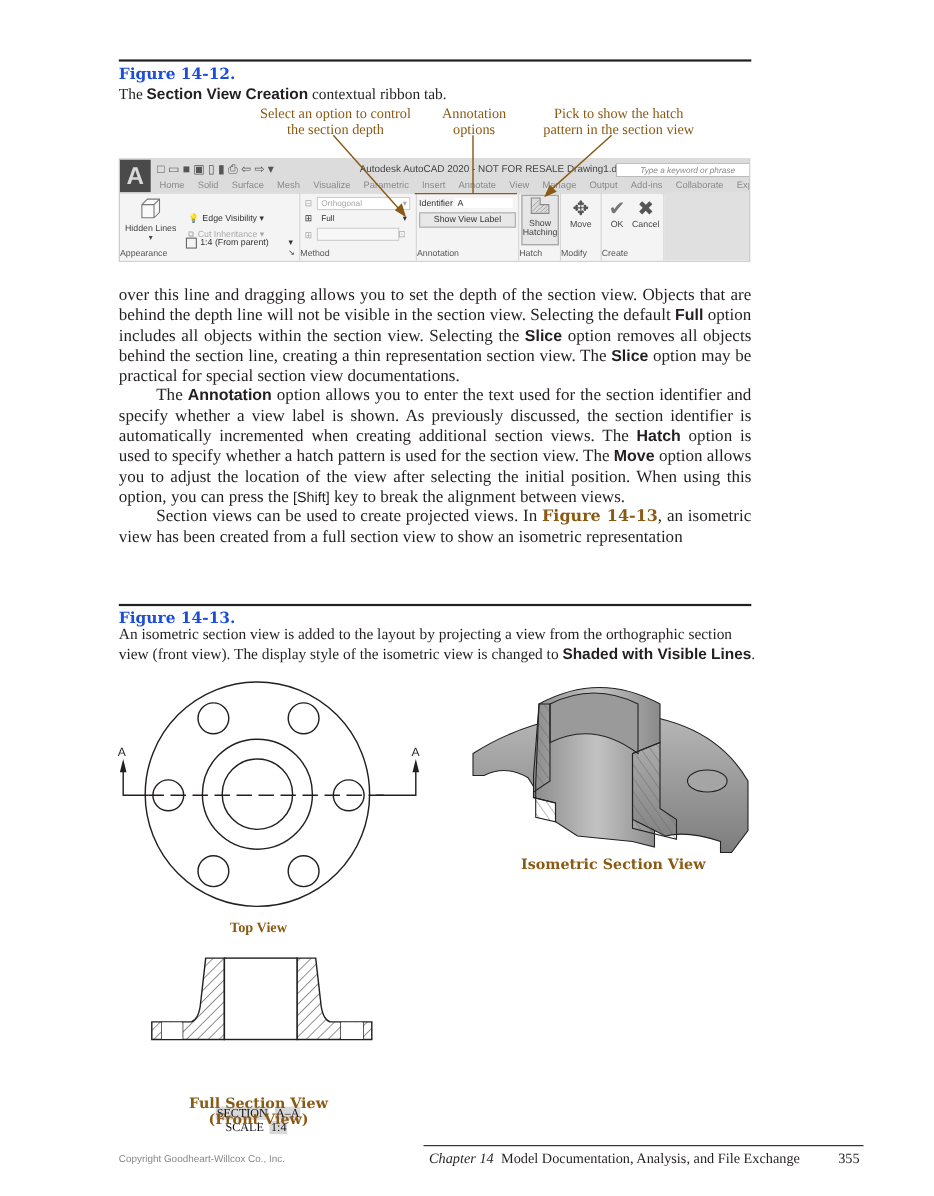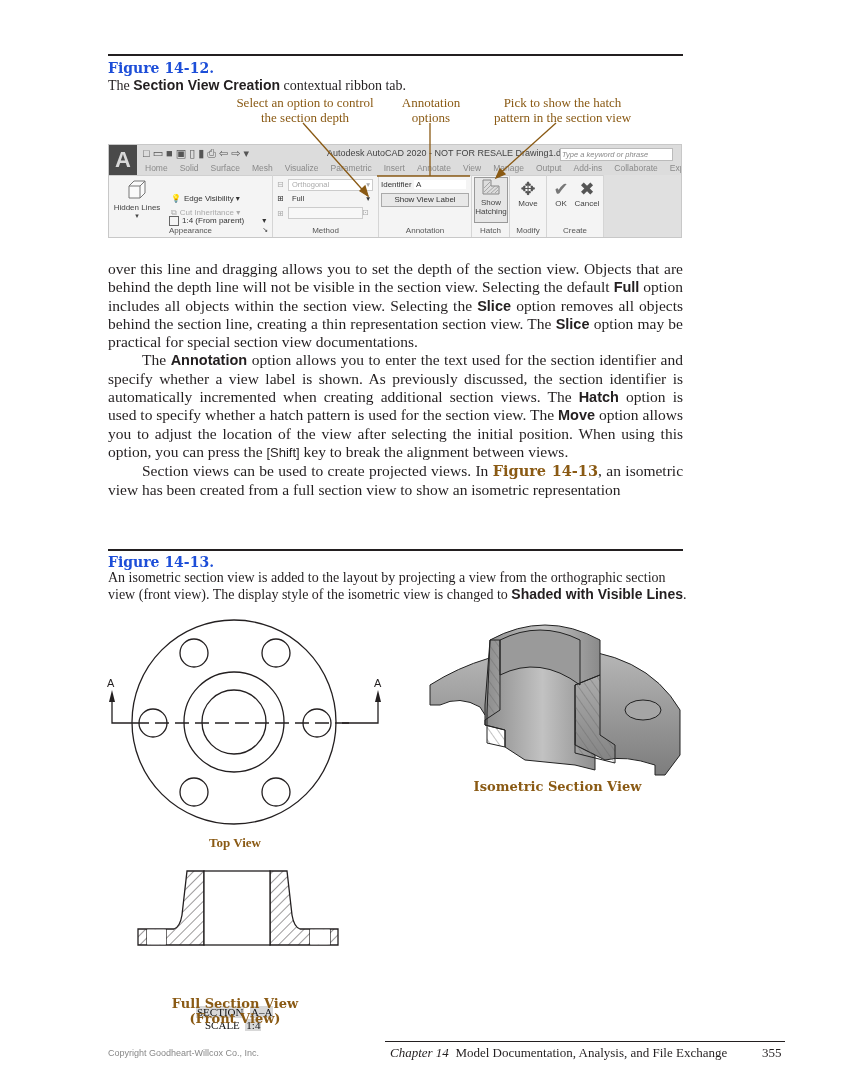--- a/index.html
+++ b/index.html
@@ -16,26 +16,26 @@
   .fig-ref { color:#8a5a14; font-weight:bold; font-family:"DejaVu Serif","Liberation Serif",serif; font-size:14.5px; }
   .kbd { font-family:"Liberation Sans","DejaVu Sans",sans-serif; font-size:13px; }
   .bold-sans { font-family:"Liberation Sans","DejaVu Sans",sans-serif; font-weight:bold; font-size:14.5px; }
 
   
   .ribbon { position:absolute; left:108px; top:144px; width:572px; height:92px; background:#f0f0f0; border:1px solid #c8c8c8; font-family:"Liberation Sans","DejaVu Sans",sans-serif; overflow:hidden; }
   .rb-topbar { position:absolute; left:0; top:0; width:572px; height:30px; background:#dcdcdc; }
   .rb-logo { position:absolute; left:0; top:0; width:28px; height:30px; background:#4a4a4a; color:#d9d9d9; font-weight:bold; font-size:22px; line-height:30px; text-align:center; }
   .rb-qat { position:absolute; left:34px; top:2px; font-size:11px; color:#555; letter-spacing:3px; }
   .rb-title { position:absolute; left:218px; top:3px; font-size:9px; color:#444; white-space:nowrap; }
-  .rb-search { position:absolute; left:451px; top:3px; width:110px; height:11px; background:#fff; border:1px solid #bbb; font-size:7.5px; color:#888; font-style:italic; line-height:11px; padding-left:1px; }
+  .rb-search { position:absolute; left:451px; top:3px; width:110px; height:11px; background:#fff; border:1px solid #bbb; font-size:7.5px; color:#888; font-style:italic; line-height:11px; padding-left:21px; }
   .rb-tabs { position:absolute; left:36px; top:18px; font-size:8.5px; color:#8a8a8a; white-space:nowrap; }
   .rb-tabs span { margin-right:12px; }
   .rb-body { position:absolute; left:0; top:30px; width:572px; height:62px; background:#f4f4f4; border-top:1px solid #d0d0d0; }
   .rb-panel { position:absolute; top:30px; height:62px; border-right:1px solid #d5d5d5; }
-  .rb-panel-label { position:absolute; bottom:2px; left:0; right:0; text-align:center; font-size:8px; color:#555; }
+  .rb-panel-label { position:absolute; bottom:2px; left:0; right:0; text-align:left; font-size:8px; color:#555; }
   .rb-small { position:absolute; font-size:8px; color:#333; white-space:nowrap; }
   .rb-dd { position:absolute; height:10px; background:#fff; border:1px solid #ccc; font-size:7.5px; line-height:10px; padding-left:3px; color:#333; }
   .rb-btn { position:absolute; text-align:center; font-size:8px; color:#444; }
   .rb-grey { color:#aaa; }
   .gray-bar { position:absolute; left:603px; top:30px; width:69px; height:62px; background:#e0e0e0; }
 
   
   .drawing { position:absolute; }
   .view-label { position:absolute; color:#8a5a14; font-weight:bold; font-size:13px; text-align:center; font-family:"DejaVu Serif","Liberation Serif",serif; }
   .section-note { position:absolute; font-family:Liberation Serif, serif; font-size:11px; color:#111;margin-top:48px; }

